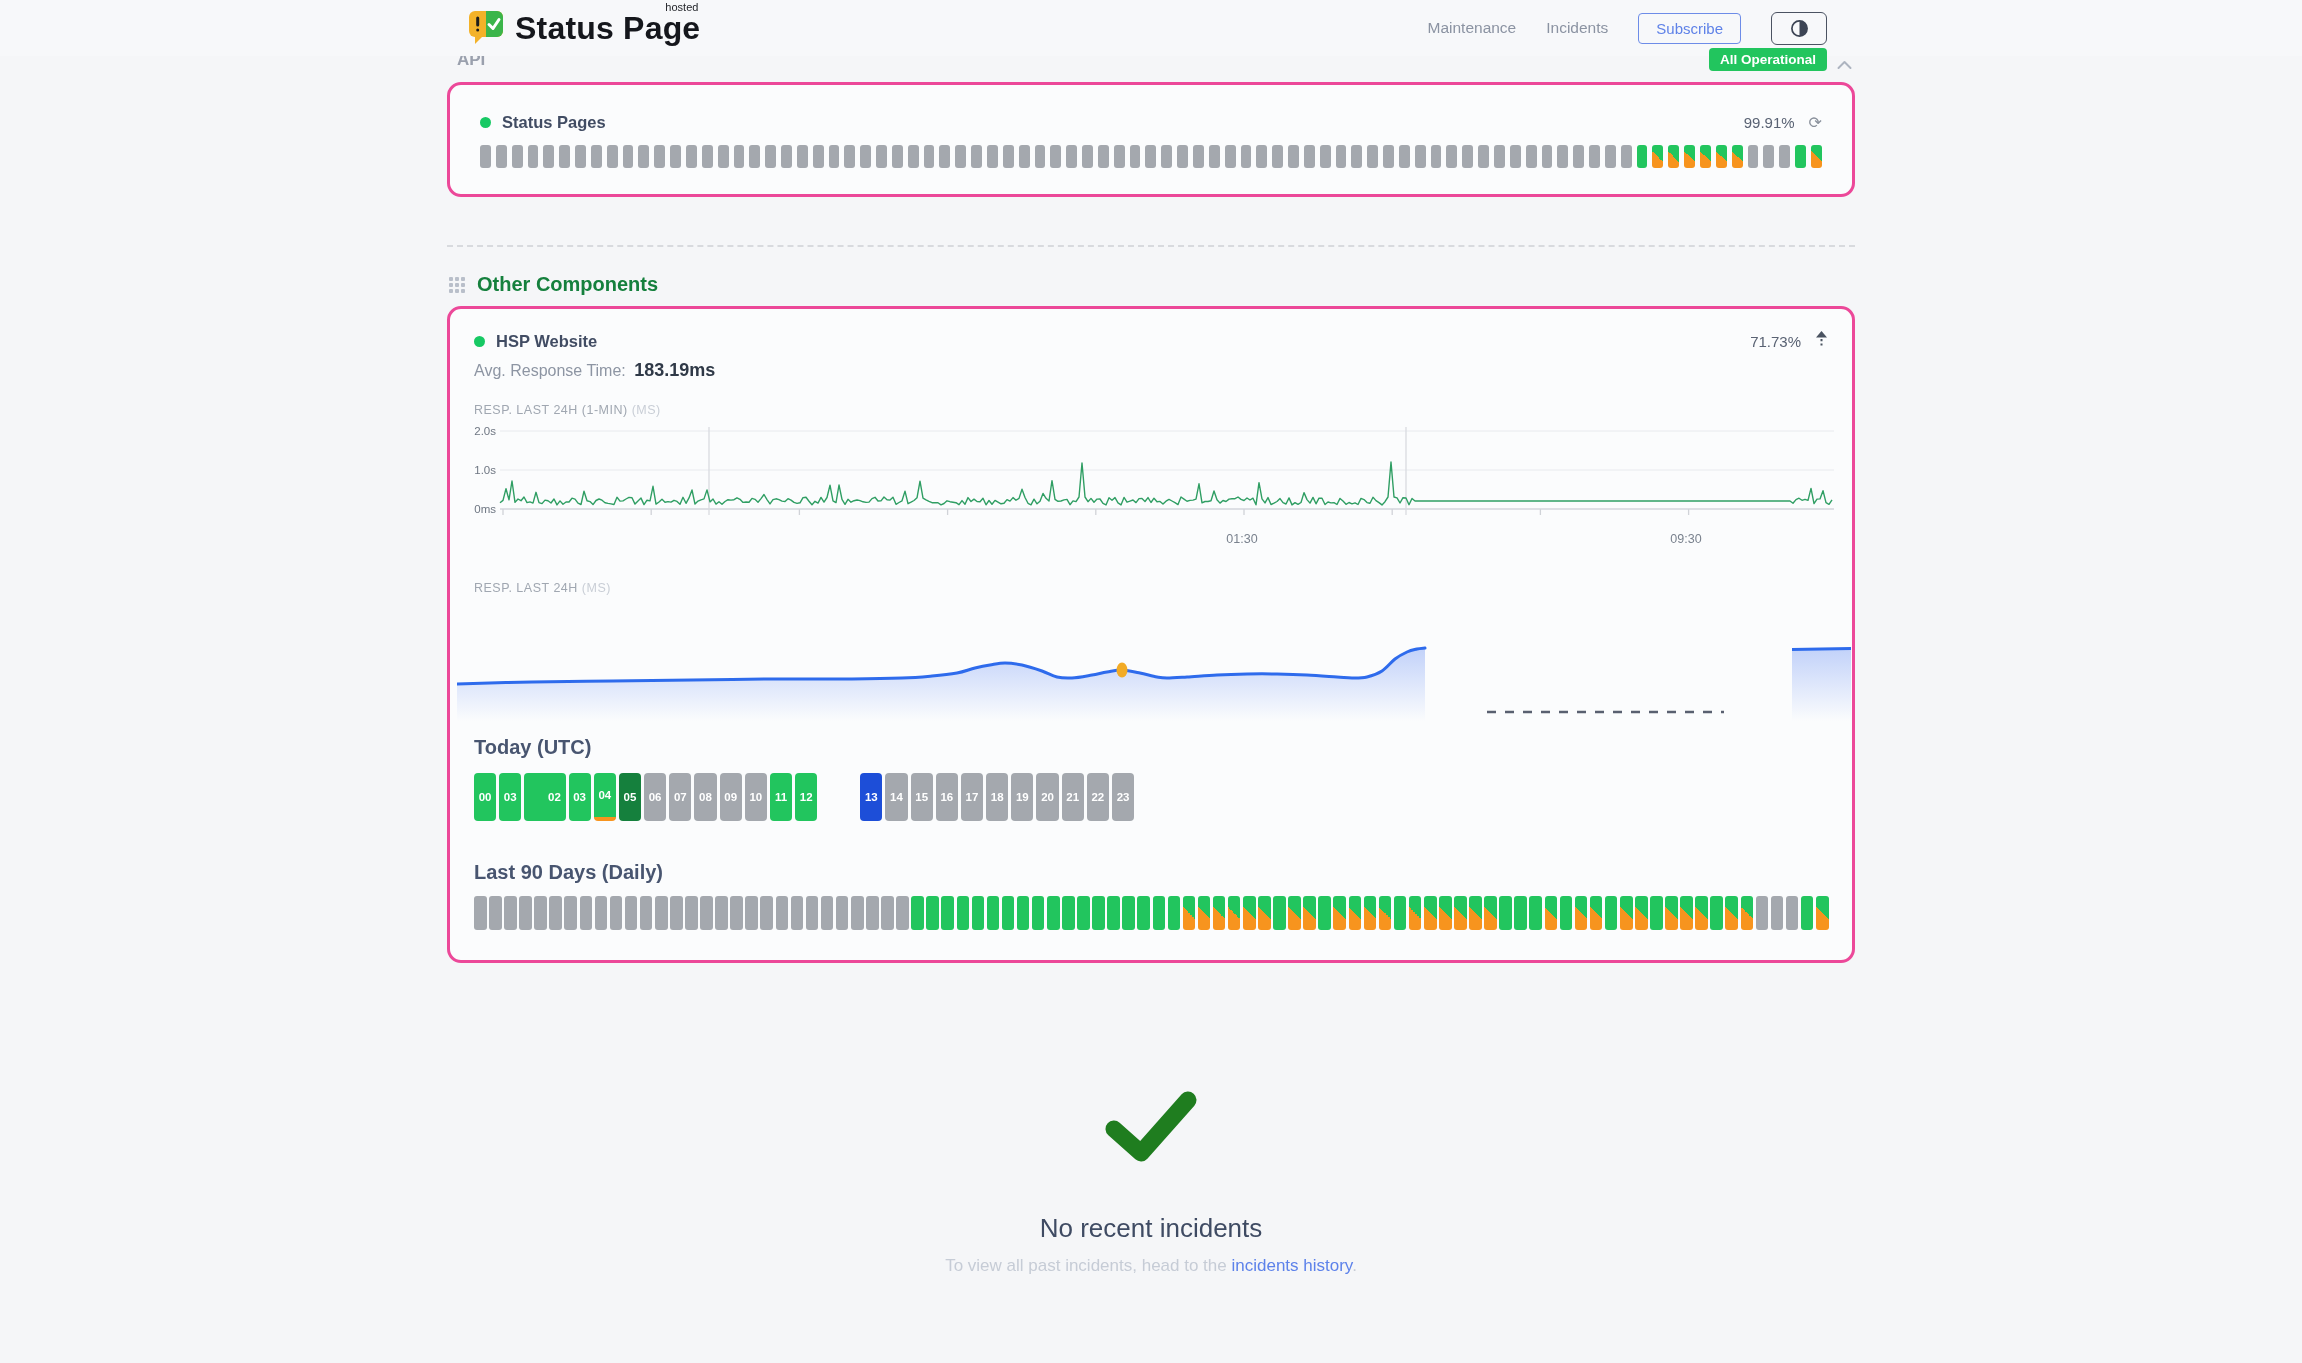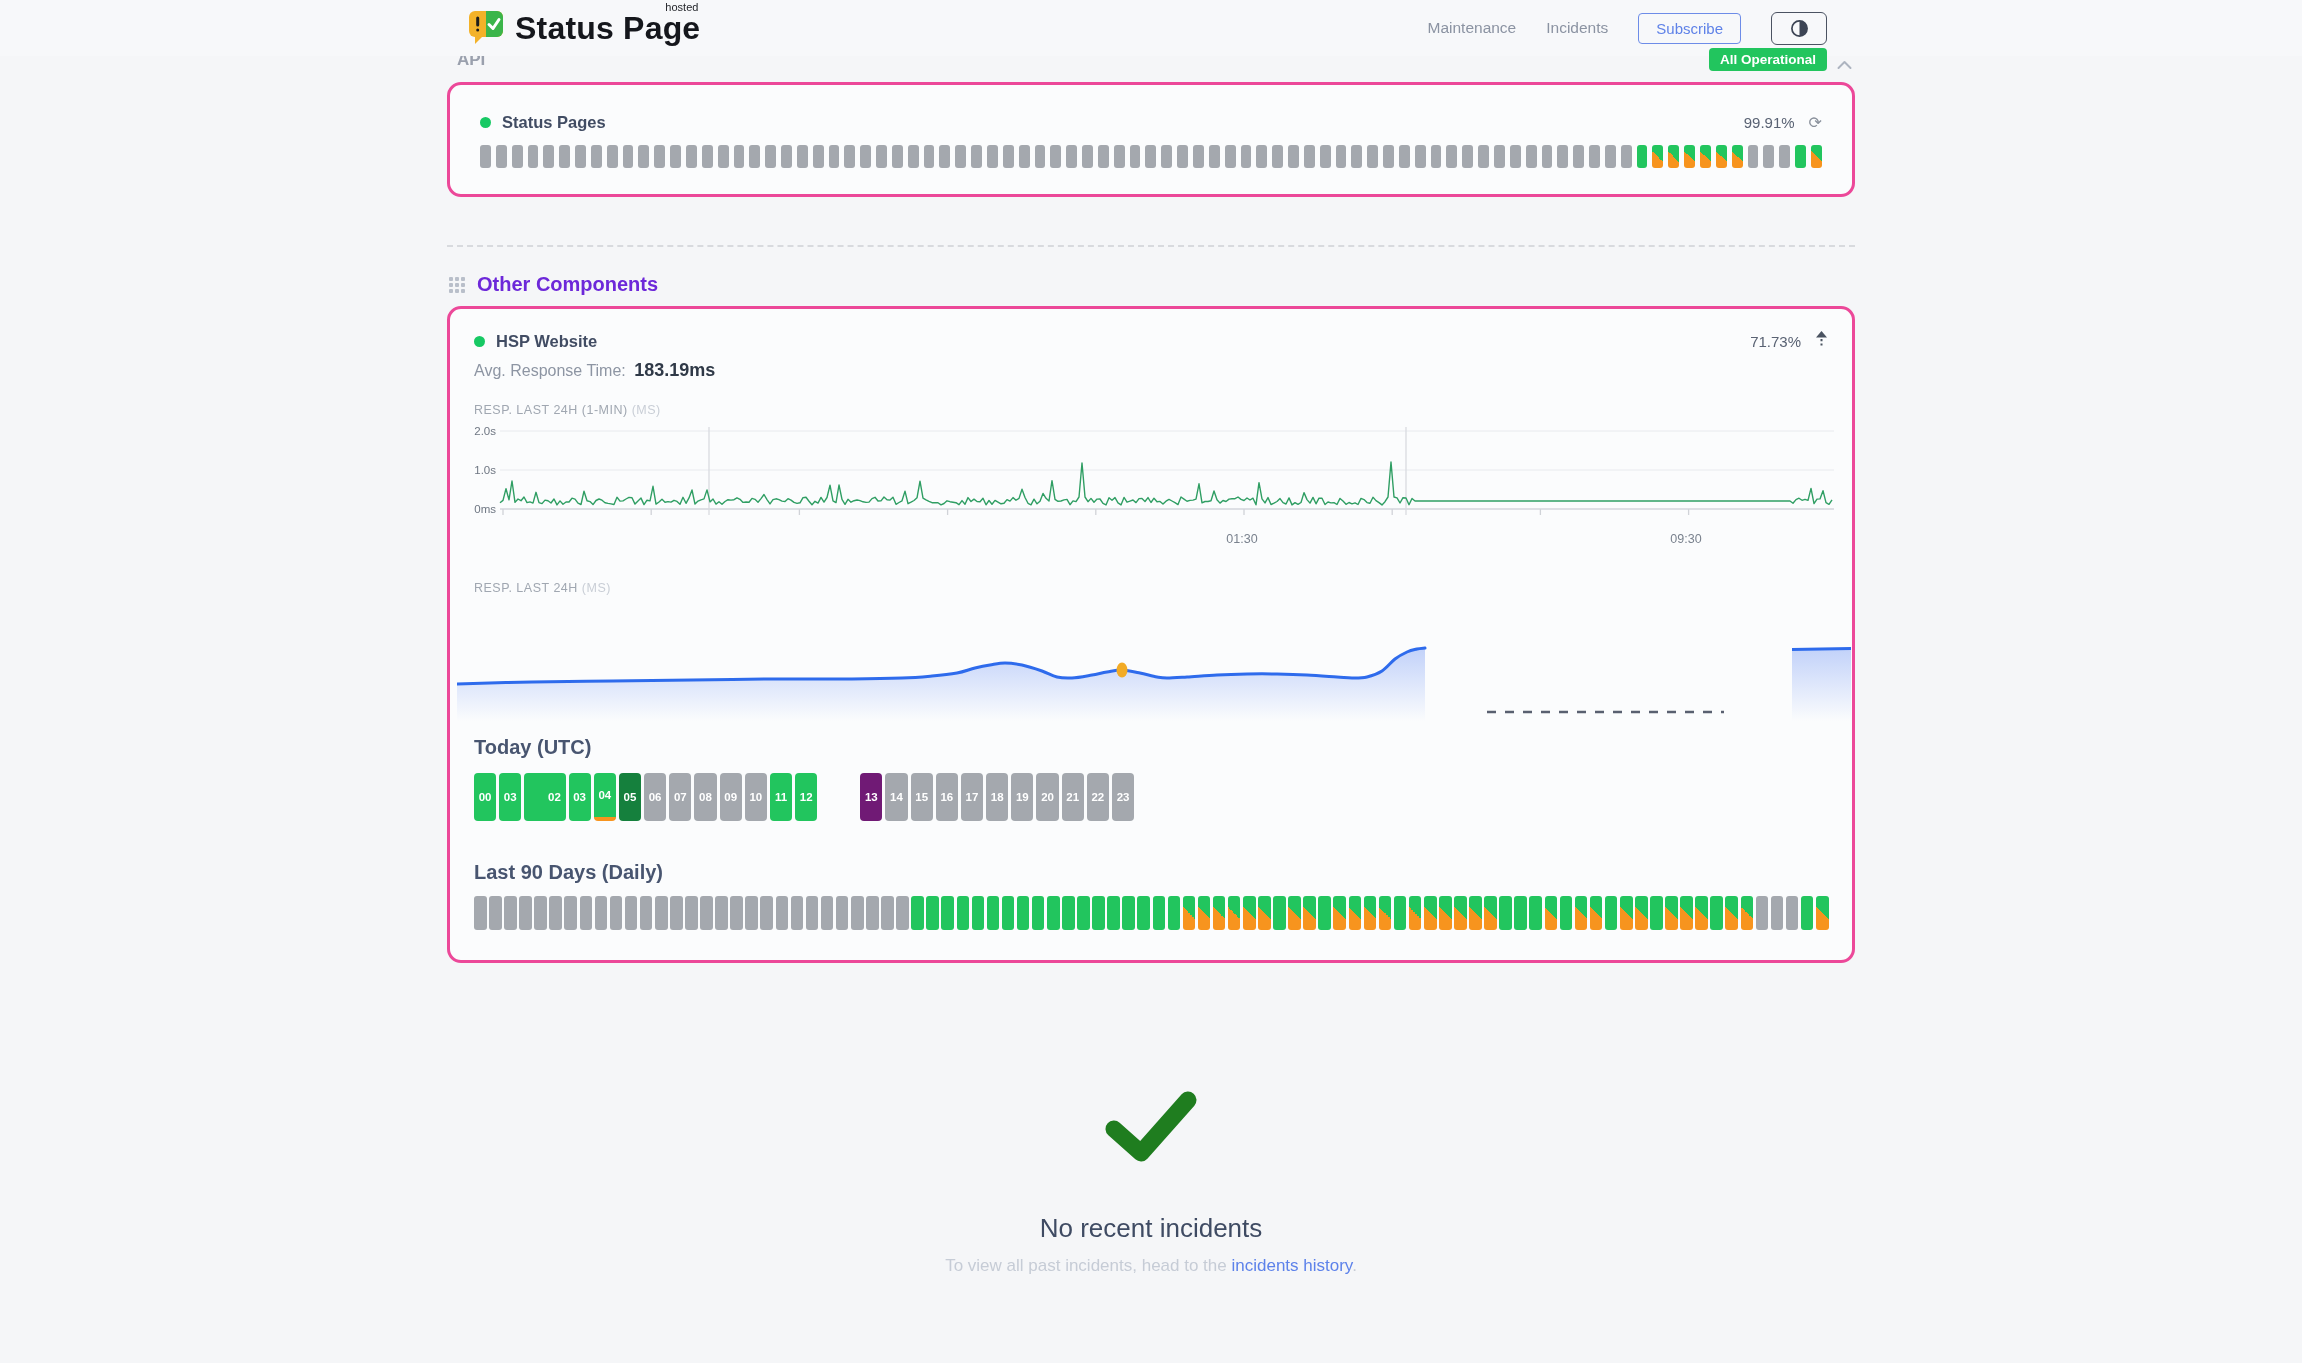--- a/index.html
+++ b/index.html
@@ -48,21 +48,21 @@
   .dot { width:11px; height:11px; border-radius:50%; background:#17c964; margin-right:11px; flex:none; }
   .comp-name { font-size:16.5px; font-weight:bold; color:#414c63; }
   .comp-pct { margin-left:auto; font-size:15px; color:#596273; }
   .pct-icon { margin-left:14px; color:#8a919c; font-size:16px; line-height:1; cursor:pointer; }
   .bars { display:flex; gap:5px; margin-top:13px; height:23px; }
   .bars .bar { flex:1; border-radius:3px; }
 
   .divider { border-top:2px dashed #d8dade; margin-top:48px; }
 
   .oc-head { margin-top:26px; display:flex; align-items:center; gap:12px; }
-  .oc-title { font-size:20px; font-weight:bold; color:#6d28d9; }
+  .oc-title { font-size:20px; font-weight:bold; color:#15803d; }
   .grid-icon { display:grid; grid-template-columns:repeat(3,4px); grid-auto-rows:4px; gap:2px; margin-left:2px; }
   .grid-icon span { background:#b9bfca; border-radius:1px; }
 
   
   .main-card { margin-top:10px; padding:22px 24px 30px 24px; }
   .badge-oper {
     display:inline-block; margin-top:52px; background:#22c55e; color:#fff;
     font-size:15px; font-weight:bold; padding:7px 20px; border-radius:17px;
   }
   .avg-row { margin-top:9px; font-size:16px; color:#8d95a3; }
@@ -327,21 +327,21 @@
         <div class="hour" style="background: rgb(34, 197, 94);">03</div>
         <div class="hour" style="background: rgb(34, 197, 94); border-bottom: 4px solid rgb(247, 148, 30);">04</div>
         <div class="hour" style="background: #15803d;">05</div>
         <div class="hour" style="background: rgb(164, 168, 174);">06</div>
         <div class="hour" style="background: rgb(164, 168, 174);">07</div>
         <div class="hour" style="background: rgb(164, 168, 174);">08</div>
         <div class="hour" style="background: rgb(164, 168, 174);">09</div>
         <div class="hour" style="background: rgb(164, 168, 174);">10</div>
         <div class="hour" style="background: rgb(34, 197, 94);">11</div>
         <div class="hour" style="background: rgb(34, 197, 94);">12</div>
-        <div class="hour" style="background: #701a75; margin-left: 40px;">13</div>
+        <div class="hour" style="background: #1d4ed8; margin-left: 40px;">13</div>
         <div class="hour" style="background: rgb(164, 168, 174);">14</div>
         <div class="hour" style="background: rgb(164, 168, 174);">15</div>
         <div class="hour" style="background: rgb(164, 168, 174);">16</div>
         <div class="hour" style="background: rgb(164, 168, 174);">17</div>
         <div class="hour" style="background: rgb(164, 168, 174);">18</div>
         <div class="hour" style="background: rgb(164, 168, 174);">19</div>
         <div class="hour" style="background: rgb(164, 168, 174);">20</div>
         <div class="hour" style="background: rgb(164, 168, 174);">21</div>
         <div class="hour" style="background: rgb(164, 168, 174);">22</div>
         <div class="hour" style="background: rgb(164, 168, 174);">23</div>

